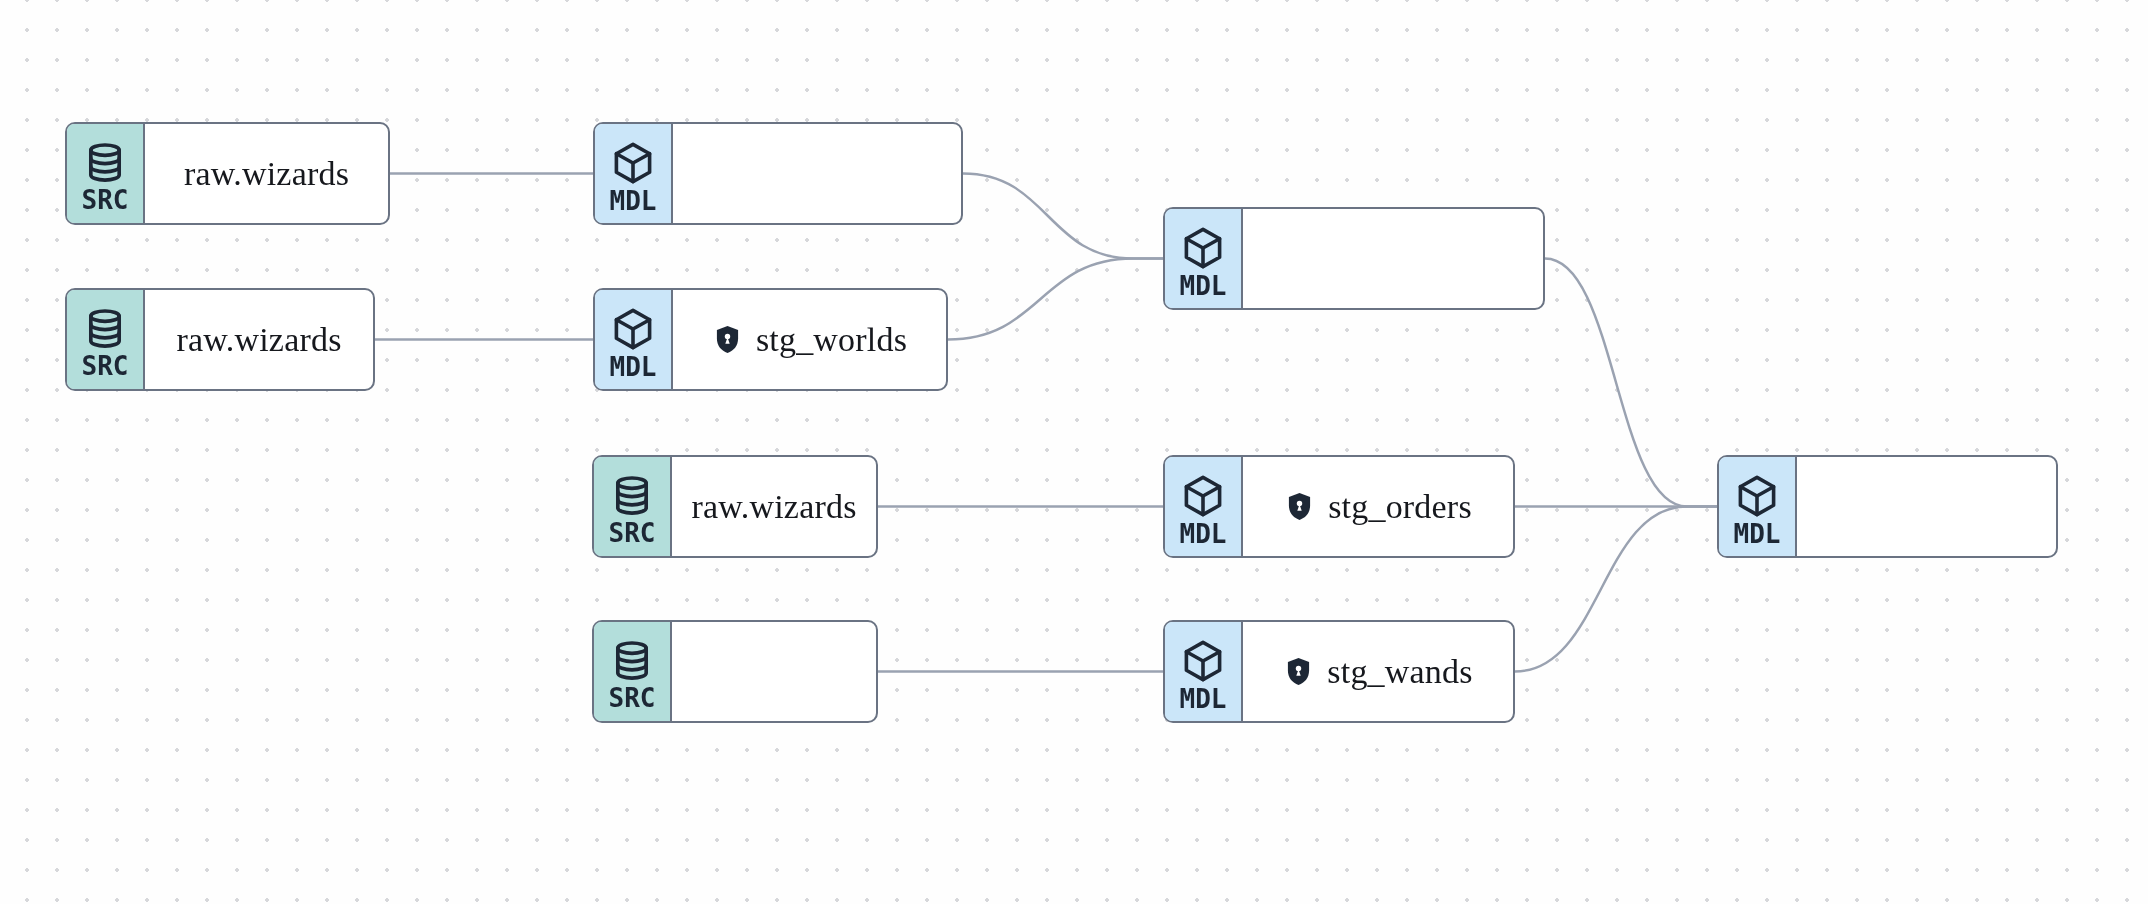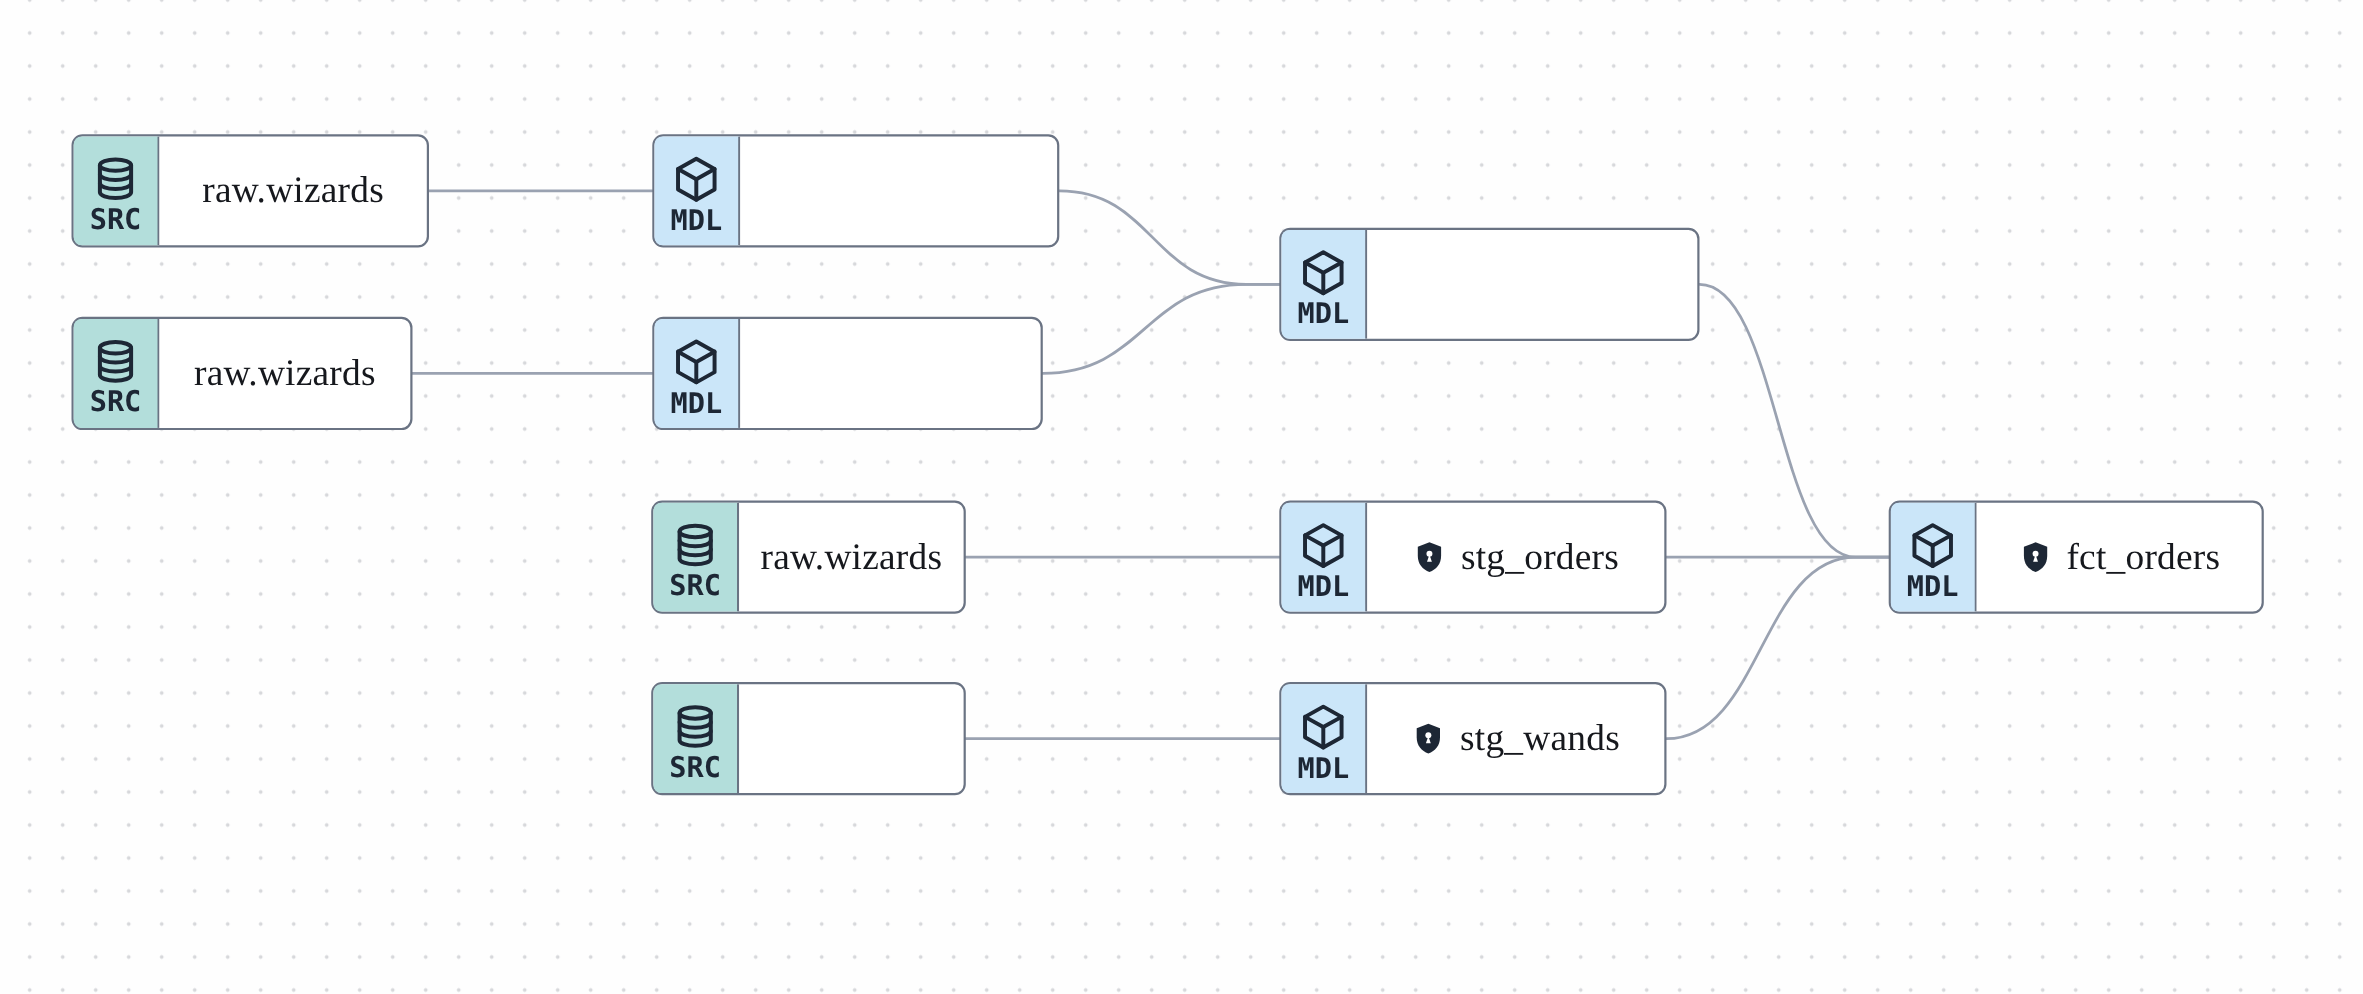--- a/index.html
+++ b/index.html
@@ -131,79 +131,79 @@
       </div>
       <div class="node" style="left: 593px; top: 288px; width: 355px; height: 103px;">
         <div class="badge" style="background: rgb(203, 230, 249);">
           <svg class="icon-svg" width="48" height="48" viewBox="0 0 24 24" fill="none" stroke="#1d2735" stroke-width="1.8" stroke-linecap="round" stroke-linejoin="round">
             <path d="M12 2.7 L20.3 7.35 V16.65 L12 21.3 L3.7 16.65 V7.35 Z"></path>
             <path d="M3.7 7.35 L12 12 L20.3 7.35"></path>
             <path d="M12 12 V21.3"></path>
           </svg>
           <span class="type-label">MDL</span>
         </div>
-      </div>
-      <div class="node" style="left: 1163px; top: 207px; width: 382px; height: 103px;">
-        <div class="badge" style="background: rgb(203, 230, 249);">
-          <svg class="icon-svg" width="48" height="48" viewBox="0 0 24 24" fill="none" stroke="#1d2735" stroke-width="1.8" stroke-linecap="round" stroke-linejoin="round">
-            <path d="M12 2.7 L20.3 7.35 V16.65 L12 21.3 L3.7 16.65 V7.35 Z"></path>
-            <path d="M3.7 7.35 L12 12 L20.3 7.35"></path>
-            <path d="M12 12 V21.3"></path>
-          </svg>
-          <span class="type-label">MDL</span>
-        </div>
-      </div>
-      <div class="node" style="left: 592px; top: 455px; width: 286px; height: 103px;">
-        <div class="badge" style="background: rgb(179, 222, 219);">
-          <svg class="icon-svg" width="46" height="46" viewBox="0 0 24 24" fill="none" stroke="#1d2735" stroke-width="1.9" stroke-linecap="round" stroke-linejoin="round">
-            <ellipse cx="12" cy="5.3" rx="7.4" ry="2.7"></ellipse>
-            <path d="M4.6 9.6c0 1.5 3.32 2.7 7.4 2.7s7.4-1.2 7.4-2.7"></path>
-            <path d="M4.6 13.9c0 1.5 3.32 2.7 7.4 2.7s7.4-1.2 7.4-2.7"></path>
-            <path d="M4.6 5.3v12.9c0 1.5 3.32 2.7 7.4 2.7s7.4-1.2 7.4-2.7V5.3"></path>
-          </svg>
-          <span class="type-label">SRC</span>
-        </div>
-        <div class="label-section">
-          <span class="node-label">raw.wizards</span>
-        </div>
-      </div>
-      <div class="node" style="left: 1163px; top: 455px; width: 352px; height: 103px;">
-        <div class="badge" style="background: rgb(203, 230, 249);">
-          <svg class="icon-svg" width="48" height="48" viewBox="0 0 24 24" fill="none" stroke="#1d2735" stroke-width="1.8" stroke-linecap="round" stroke-linejoin="round">
-            <path d="M12 2.7 L20.3 7.35 V16.65 L12 21.3 L3.7 16.65 V7.35 Z"></path>
-            <path d="M3.7 7.35 L12 12 L20.3 7.35"></path>
-            <path d="M12 12 V21.3"></path>
-          </svg>
-          <span class="type-label">MDL</span>
-        </div>
         <div class="label-section">
           <svg class="icon-svg" width="31" height="31" viewBox="0 0 24 24" xmlns="http://www.w3.org/2000/svg">
             <path d="M12 1.6 L20.2 4.7 V11 C20.2 16.9 16.8 20.7 12 22.4 C7.2 20.7 3.8 16.9 3.8 11 V4.7 Z" fill="#1d2735"></path>
             <circle cx="12" cy="9.6" r="2.1" fill="#ffffff"></circle>
             <path d="M12 10.2 L13.7 15.3 H10.3 Z" fill="#ffffff"></path>
           </svg>
-          <span class="node-label">stg_orders</span>
-        </div>
-      </div>
-      <div class="node" style="left: 1717px; top: 455px; width: 341px; height: 103px;">
+          <span class="node-label">stg_worlds</span>
+        </div>
+      </div>
+      <div class="node" style="left: 1163px; top: 207px; width: 382px; height: 103px;">
+        <div class="badge" style="background: rgb(203, 230, 249);">
+          <svg class="icon-svg" width="48" height="48" viewBox="0 0 24 24" fill="none" stroke="#1d2735" stroke-width="1.8" stroke-linecap="round" stroke-linejoin="round">
+            <path d="M12 2.7 L20.3 7.35 V16.65 L12 21.3 L3.7 16.65 V7.35 Z"></path>
+            <path d="M3.7 7.35 L12 12 L20.3 7.35"></path>
+            <path d="M12 12 V21.3"></path>
+          </svg>
+          <span class="type-label">MDL</span>
+        </div>
+      </div>
+      <div class="node" style="left: 592px; top: 455px; width: 286px; height: 103px;">
+        <div class="badge" style="background: rgb(179, 222, 219);">
+          <svg class="icon-svg" width="46" height="46" viewBox="0 0 24 24" fill="none" stroke="#1d2735" stroke-width="1.9" stroke-linecap="round" stroke-linejoin="round">
+            <ellipse cx="12" cy="5.3" rx="7.4" ry="2.7"></ellipse>
+            <path d="M4.6 9.6c0 1.5 3.32 2.7 7.4 2.7s7.4-1.2 7.4-2.7"></path>
+            <path d="M4.6 13.9c0 1.5 3.32 2.7 7.4 2.7s7.4-1.2 7.4-2.7"></path>
+            <path d="M4.6 5.3v12.9c0 1.5 3.32 2.7 7.4 2.7s7.4-1.2 7.4-2.7V5.3"></path>
+          </svg>
+          <span class="type-label">SRC</span>
+        </div>
+        <div class="label-section">
+          <span class="node-label">raw.wizards</span>
+        </div>
+      </div>
+      <div class="node" style="left: 1163px; top: 455px; width: 352px; height: 103px;">
         <div class="badge" style="background: rgb(203, 230, 249);">
           <svg class="icon-svg" width="48" height="48" viewBox="0 0 24 24" fill="none" stroke="#1d2735" stroke-width="1.8" stroke-linecap="round" stroke-linejoin="round">
             <path d="M12 2.7 L20.3 7.35 V16.65 L12 21.3 L3.7 16.65 V7.35 Z"></path>
             <path d="M3.7 7.35 L12 12 L20.3 7.35"></path>
             <path d="M12 12 V21.3"></path>
           </svg>
           <span class="type-label">MDL</span>
         </div>
         <div class="label-section">
           <svg class="icon-svg" width="31" height="31" viewBox="0 0 24 24" xmlns="http://www.w3.org/2000/svg">
             <path d="M12 1.6 L20.2 4.7 V11 C20.2 16.9 16.8 20.7 12 22.4 C7.2 20.7 3.8 16.9 3.8 11 V4.7 Z" fill="#1d2735"></path>
             <circle cx="12" cy="9.6" r="2.1" fill="#ffffff"></circle>
             <path d="M12 10.2 L13.7 15.3 H10.3 Z" fill="#ffffff"></path>
           </svg>
-          <span class="node-label">fct_orders</span>
+          <span class="node-label">stg_orders</span>
+        </div>
+      </div>
+      <div class="node" style="left: 1717px; top: 455px; width: 341px; height: 103px;">
+        <div class="badge" style="background: rgb(203, 230, 249);">
+          <svg class="icon-svg" width="48" height="48" viewBox="0 0 24 24" fill="none" stroke="#1d2735" stroke-width="1.8" stroke-linecap="round" stroke-linejoin="round">
+            <path d="M12 2.7 L20.3 7.35 V16.65 L12 21.3 L3.7 16.65 V7.35 Z"></path>
+            <path d="M3.7 7.35 L12 12 L20.3 7.35"></path>
+            <path d="M12 12 V21.3"></path>
+          </svg>
+          <span class="type-label">MDL</span>
         </div>
       </div>
       <div class="node" style="left: 592px; top: 620px; width: 286px; height: 103px;">
         <div class="badge" style="background: rgb(179, 222, 219);">
           <svg class="icon-svg" width="46" height="46" viewBox="0 0 24 24" fill="none" stroke="#1d2735" stroke-width="1.9" stroke-linecap="round" stroke-linejoin="round">
             <ellipse cx="12" cy="5.3" rx="7.4" ry="2.7"></ellipse>
             <path d="M4.6 9.6c0 1.5 3.32 2.7 7.4 2.7s7.4-1.2 7.4-2.7"></path>
             <path d="M4.6 13.9c0 1.5 3.32 2.7 7.4 2.7s7.4-1.2 7.4-2.7"></path>
             <path d="M4.6 5.3v12.9c0 1.5 3.32 2.7 7.4 2.7s7.4-1.2 7.4-2.7V5.3"></path>
           </svg>

